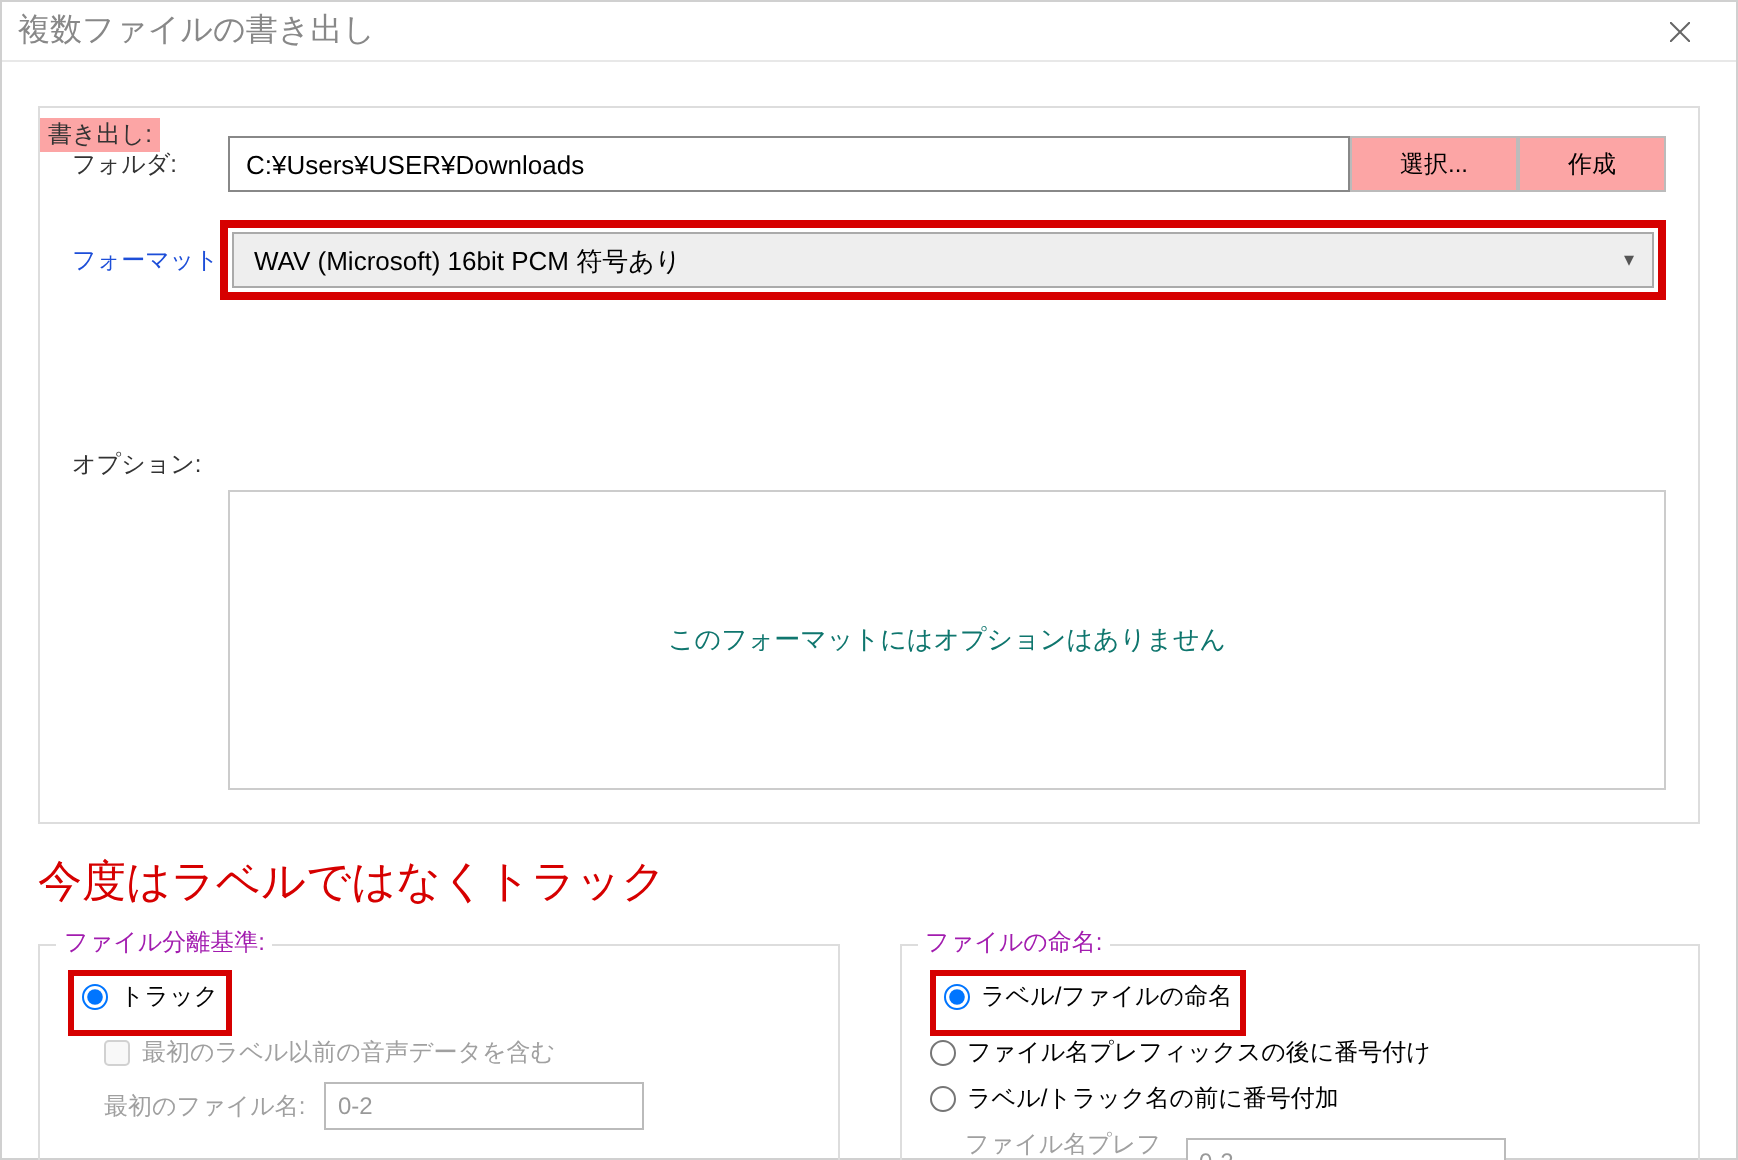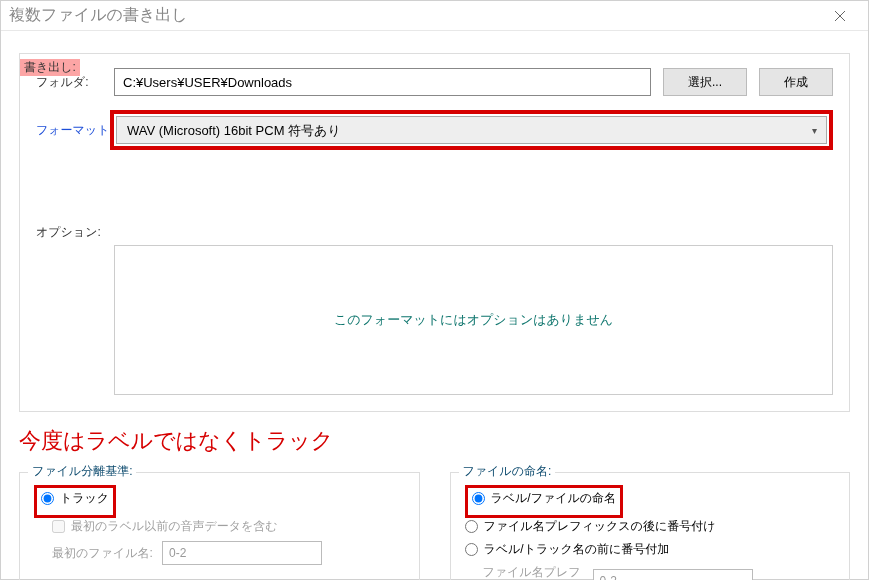--- a/index.html
+++ b/index.html
@@ -9,37 +9,37 @@
 .titlebar .title { flex: 1; }
 .close-btn { width: 40px; height: 30px; display: flex; align-items: center; justify-content: center; color: #666; font-size: 14px; cursor: pointer; }
 .content { flex: 1; padding: 14px 18px 10px 18px; display: flex; flex-direction: column; }
 
 .export-group { position: relative; border: 1px solid #ddd; padding: 14px 16px 16px 16px; margin-top: 8px; }
 .export-group .legend { position: absolute; top: -9px; left: 0; background: #fca5a5; padding: 0 4px; font-size: 12px; color: #333; margin-top: 14px; }
 
 .row { display: flex; align-items: center; margin-bottom: 14px; }
 .row .label { width: 78px; font-size: 12px; color: #333; }
 .folder-input { flex: 1; height: 28px; border: 1px solid #888; padding: 0 8px; font-size: 13px; background: #fff; }
-.btn { height: 28px; padding: 0 24px; margin-left: 12px; border: 1px solid #bbb; background: #e5e5e5; font-size: 12px; cursor: pointer; }
+.btn { height: 28px; padding: 0 24px; margin-left: 0; border: 1px solid #bbb; background: #fca5a5; font-size: 12px; cursor: pointer; }
 
 .format-row { display: flex; align-items: center; }
 .format-row .label { width: 78px; font-size: 12px; color: #1d4ed8; }
 .select-wrap { flex: 1; position: relative; }
 .select { width: 100%; height: 28px; border: 1px solid #aaa; background: #eee; padding: 0 30px 0 10px; font-size: 13px; appearance: none; cursor: pointer; }
 .select-wrap .chev { position: absolute; right: 10px; top: 50%; transform: translateY(-50%); pointer-events: none; font-size: 10px; color: #555; }
 .hl-red { border: 4px solid #d60000; padding: 2px; margin-left: -4px; }
 .hl-red-sm { border: 3px solid #d60000; padding: 2px 4px; display: inline-block; }
 
 .options-box { border: 1px solid #ccc; height: 150px; margin-top: 4px; margin-left: 78px; display: flex; align-items: center; justify-content: center; font-size: 13px; color: #0f766e; }
 
 .annotation { color: #d60000; font-weight: normal; font-size: 22px; margin: 14px 0 6px 0; }
 
 .two-col { display: flex; gap: 30px; }
 .fieldset { flex: 1; position: relative; border: 1px solid #ddd; padding: 12px 14px 14px 14px; margin-top: 10px; }
-.fieldset .legend { position: absolute; top: -10px; left: 8px; background: #fff; padding: 0 4px; font-size: 12px; color: #0c4a6e; }
+.fieldset .legend { position: absolute; top: -10px; left: 8px; background: #fff; padding: 0 4px; font-size: 12px; color: #a21caf; }
 
 .radio-row, .check-row { display: flex; align-items: center; margin-bottom: 6px; font-size: 12px; }
 .radio-row input, .check-row input { margin-right: 6px; }
 .radio-row.disabled, .check-row.disabled { color: #a0a0a0; }
 .sub-row { display: flex; align-items: center; margin-top: 6px; }
 .sub-label { font-size: 12px; color: #a0a0a0; width: 110px; margin-left: 18px; }
 .small-input { width: 160px; height: 24px; border: 1px solid #bbb; padding: 0 6px; font-size: 12px; color: #999; background: #fff; }
 </style>
 </head>
 <body>

